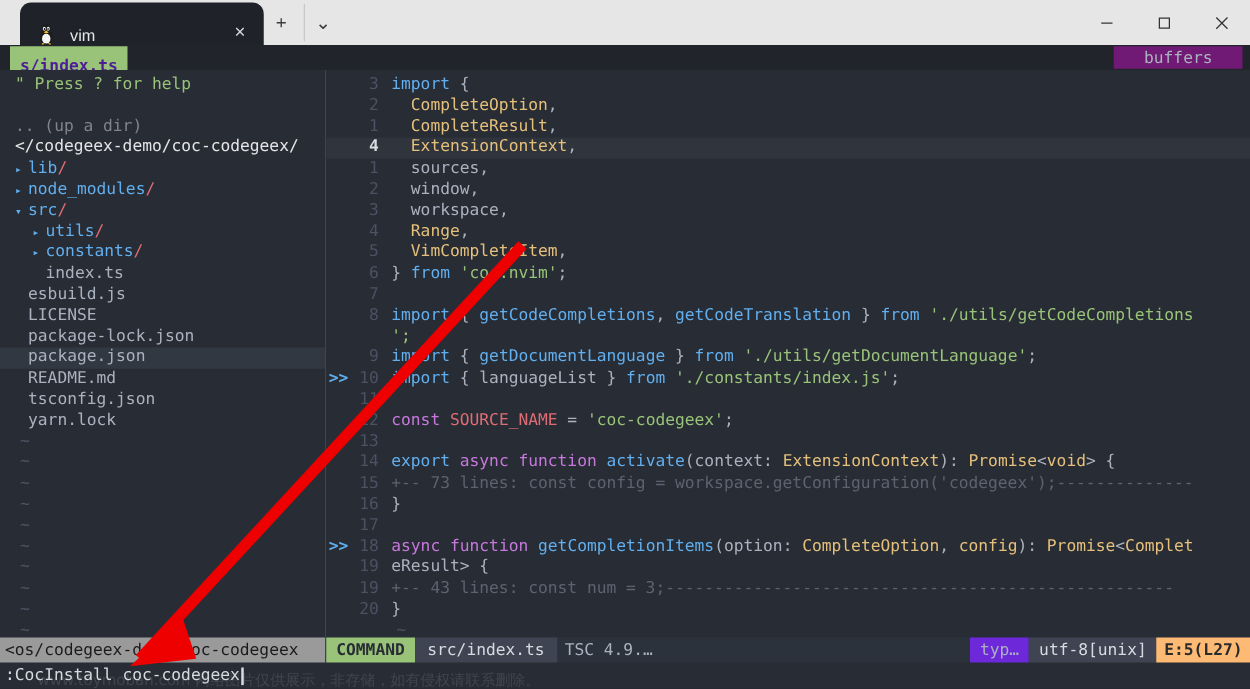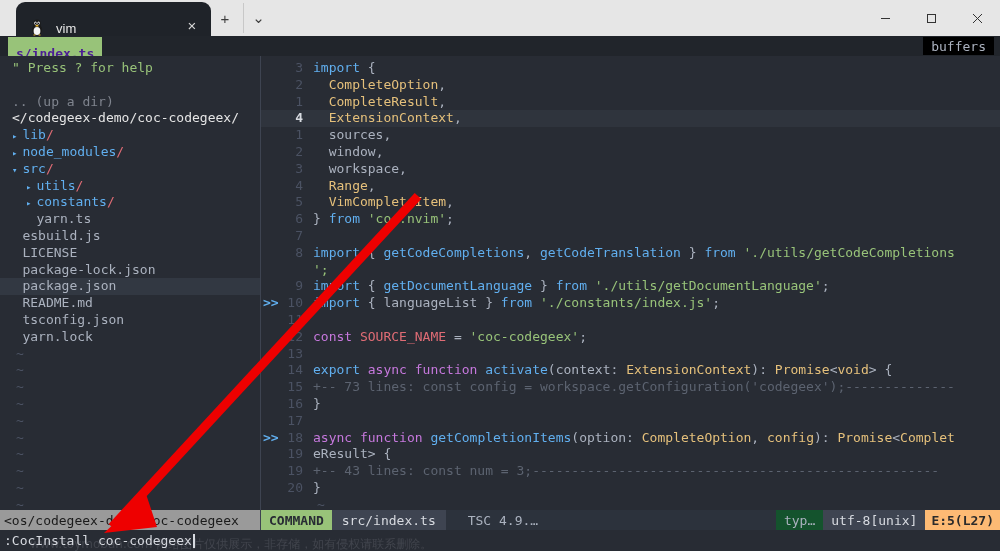--- a/index.html
+++ b/index.html
@@ -46,22 +46,22 @@
   .vim { position:relative; height:515px; background:#282c34; color:#abb2bf; }
 
   
   .winbar { height:20px; background:#21252b; position:relative; }
   .winbar-tab {
     position:absolute; left:8px; top:1px; height:32px; padding:0 8px;
     background:#98c379; color:#4c1d95; font-weight:bold; font-size:13px;
     display:flex; align-items:center;
   }
   .winbar-buffers {
-    position:absolute; right:6px; top:1px; height:18px; padding:0 8px;
-    background:#000000; color:#abb2bf; font-size:13px;
+    position:absolute; right:6px; top:1px; height:18px; padding:0 24px;
+    background:#701a75; color:#abb2bf; font-size:13px;
     display:flex; align-items:center;
   }
 
   
   .panes { display:flex; height:475px; }
   .tree { width:260px; position:relative; background:#282c34; padding-top:4px; }
   .row { height:16.8px; line-height:16.8px; white-space:nowrap; padding-left:12px; font-size:13px; }
   .row.sel { background:#323842; }
   .row.indent1 { padding-left:26px; }
   .arrow { color:#61afef; font-size:9px; margin-right:5px; }
@@ -100,23 +100,23 @@
   
   .statusarea { position:absolute; left:0; bottom:0; width:1000px; }
   .statusline { height:20px; display:flex; align-items:stretch; background:#2c323c; font-size:13px; }
   .st-path {
     width:260px; flex:0 0 260px; background:#9a9a9a; color:#1b1b1b;
     display:flex; align-items:center; padding:0 4px; white-space:nowrap; overflow:hidden;
   }
   .st-gap { width:1px; background:#3e4451; }
   .st-mode { background:#98c379; color:#282c34; font-weight:bold; display:flex; align-items:center; padding:0 8px; }
   .st-file { background:#3e4451; color:#d7dae0; display:flex; align-items:center; padding:0 10px; }
-  .st-lsp  { background:#2c323c; color:#abb2bf; display:flex; align-items:center; padding:0 22px; }
+  .st-lsp  { background:#2c323c; color:#abb2bf; display:flex; align-items:center; padding:0 6px; }
   .st-spacer { flex:1; background:#2c323c; }
-  .st-type { background:#14532d; color:#abb2bf; display:flex; align-items:center; padding:0 8px; }
+  .st-type { background:#6d28d9; color:#abb2bf; display:flex; align-items:center; padding:0 8px; }
   .st-enc  { background:#3e4451; color:#d7dae0; display:flex; align-items:center; padding:0 8px; }
   .st-pos  { background:#98c379; color:#282c34; font-weight:bold; display:flex; align-items:center; padding:0 6px; }
   .st-err  { background:#fdba74; color:#2b2b2b; font-weight:bold; display:flex; align-items:center; padding:0 6px; }
 
   .cmdline { height:21px; background:#282c34; color:#d7dae0; display:flex; align-items:center; padding-left:4px; font-size:13px; }
   .caret { display:inline-block; width:2px; height:14px; background:#d7dae0; margin-left:1px; vertical-align:-2px; }
 
   .watermark {
     position:absolute; left:30px; bottom:-1px; width:420px; height:16px;
     color:rgba(190,190,200,.17); font-family:"DejaVu Sans",sans-serif; font-size:12px;
@@ -192,21 +192,21 @@
         </div>
         <div class="row">
           <span class="pathline">&lt;/codegeex-demo/coc-codegeex/</span>
         </div>
         <div id="tree-items">
             <div class="row"><span class="arrow">▸</span><span class="dirname">lib</span><span class="slash">/</span></div>
             <div class="row"><span class="arrow">▸</span><span class="dirname">node_modules</span><span class="slash">/</span></div>
             <div class="row"><span class="arrow">▾</span><span class="dirname">src</span><span class="slash">/</span></div>
             <div class="row indent1"><span class="arrow">▸</span><span class="dirname">utils</span><span class="slash">/</span></div>
             <div class="row indent1"><span class="arrow">▸</span><span class="dirname">constants</span><span class="slash">/</span></div>
-            <div class="row indent1"><span class="arrow">&nbsp;</span><span class="file">yarn.ts</span></div>
+            <div class="row indent1"><span class="arrow">&nbsp;</span><span class="file">index.ts</span></div>
             <div class="row"><span class="arrow">&nbsp;</span><span class="file">esbuild.js</span></div>
             <div class="row"><span class="arrow">&nbsp;</span><span class="file">LICENSE</span></div>
             <div class="row"><span class="arrow">&nbsp;</span><span class="file">package-lock.json</span></div>
             <div class="row sel"><span class="arrow">&nbsp;</span><span class="file">package.json</span></div>
             <div class="row"><span class="arrow">&nbsp;</span><span class="file">README.md</span></div>
             <div class="row"><span class="arrow">&nbsp;</span><span class="file">tsconfig.json</span></div>
             <div class="row"><span class="arrow">&nbsp;</span><span class="file">yarn.lock</span></div>
           </div>
         <div id="tree-tildes">
             <div class="row"><span class="tilde">~</span></div>

